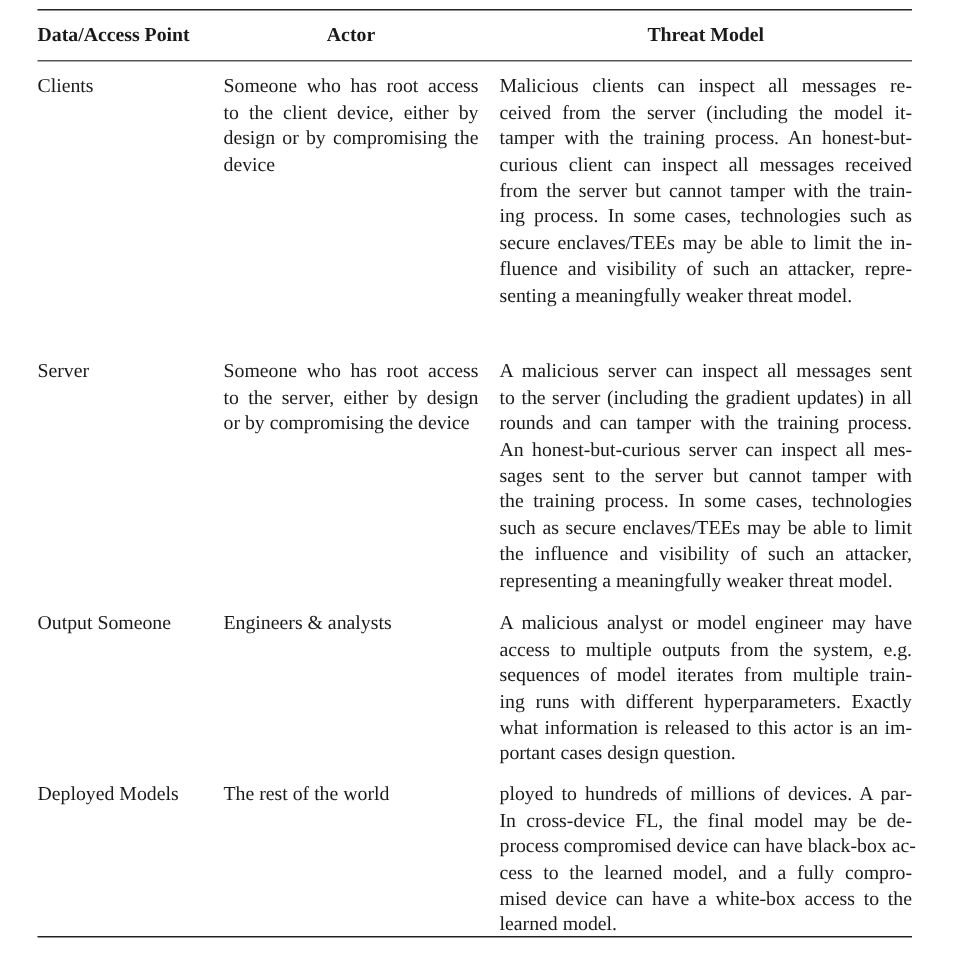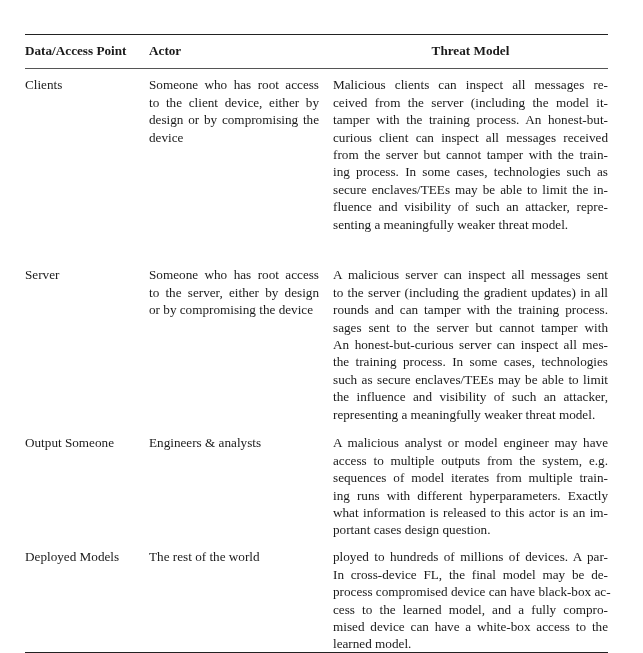--- a/index.html
+++ b/index.html
@@ -13,21 +13,21 @@
       position: relative;
       overflow: hidden;
       font-family: "Liberation Serif", "DejaVu Serif", serif;
       color: #1a1a1a;
       font-size: 13.2px;
       line-height: 17.4px;
     }
     .table {
       position: absolute;
       left: 25px;
-      top: 34px;
+      top: 6px;
       width: 583px;
     }
     .rule-top {
       border-top: 1.4px solid #222;
       height: 0;
     }
     .rule-mid {
       border-top: 1.6px solid #555;
       height: 0;
     }
@@ -55,21 +55,21 @@
     .line.last { text-align-last: left; }
     .cell-lines { display: block; }
   </style>
 </head>
 <body>
 
 <div class="table">
   <div class="rule-top"></div>
   <div class="row header-row">
     <div class="col1">Data/Access Point</div>
-    <div class="col2" style="text-align:left">Actor</div>
+    <div class="col2" style="text-align:center">Actor</div>
     <div class="col3" style="text-align:center">Threat Model</div>
   </div>
   <div class="rule-mid"></div>
 
   <div class="body-rows">
 
     <div class="row body-row" style="height:175px">
       <div class="col1">Clients</div>
       <div class="col2 cell-lines">
         <span class="line">Someone who has root access</span>
@@ -94,22 +94,22 @@
       <div class="col1">Server</div>
       <div class="col2 cell-lines">
         <span class="line">Someone who has root access</span>
         <span class="line">to the server, either by design</span>
         <span class="line last">or by compromising the device</span>
       </div>
       <div class="col3 cell-lines">
         <span class="line">A malicious server can inspect all messages sent</span>
         <span class="line">to the server (including the gradient updates) in all</span>
         <span class="line">rounds and can tamper with the training process.</span>
+        <span class="line">An honest-but-curious server can inspect all mes-</span>
         <span class="line">sages sent to the server but cannot tamper with</span>
-        <span class="line">An honest-but-curious server can inspect all mes-</span>
         <span class="line">the training process. In some cases, technologies</span>
         <span class="line">such as secure enclaves/TEEs may be able to limit</span>
         <span class="line">the influence and visibility of such an attacker,</span>
         <span class="line last">representing a meaningfully weaker threat model.</span>
       </div>
     </div>
 
     <div class="row body-row" style="height:104px; margin-bottom:10px">
       <div class="col1">Output Someone</div>
       <div class="col2 cell-lines">

